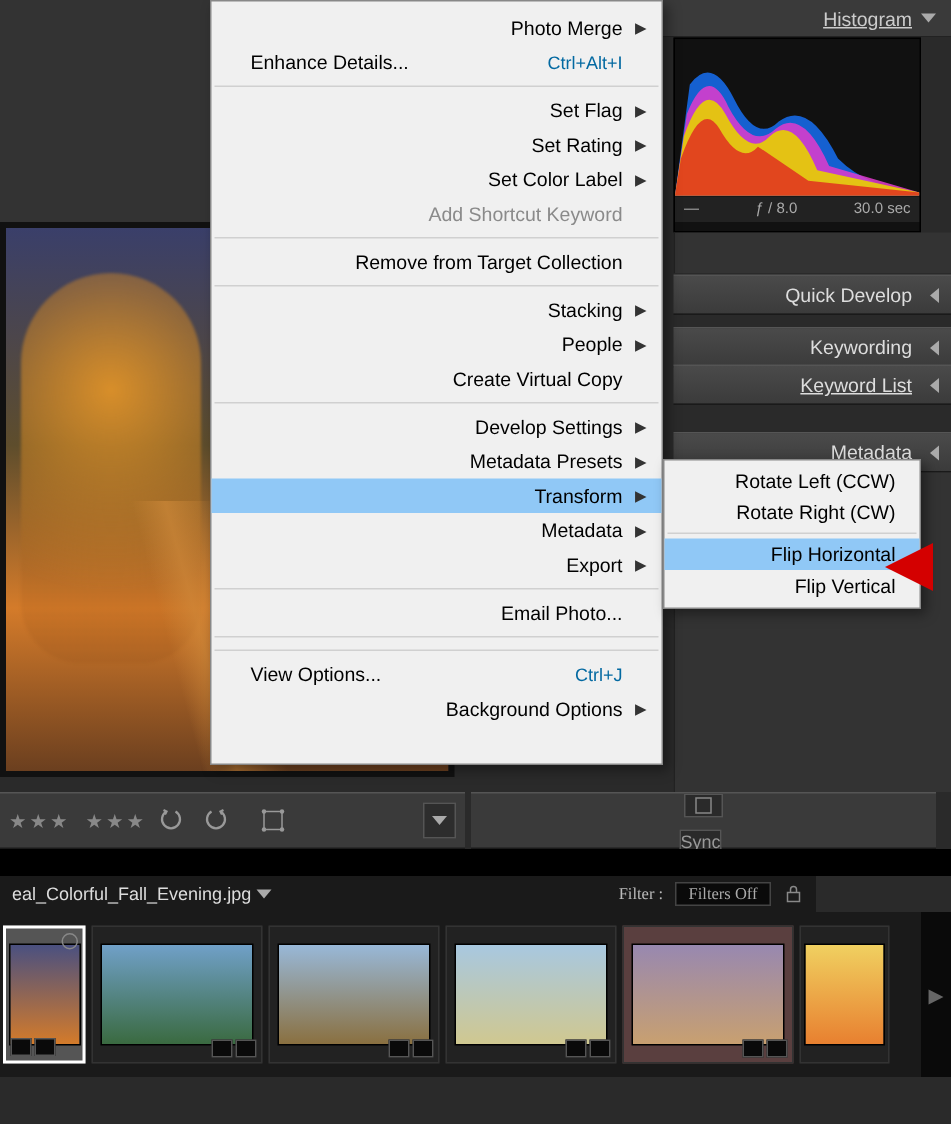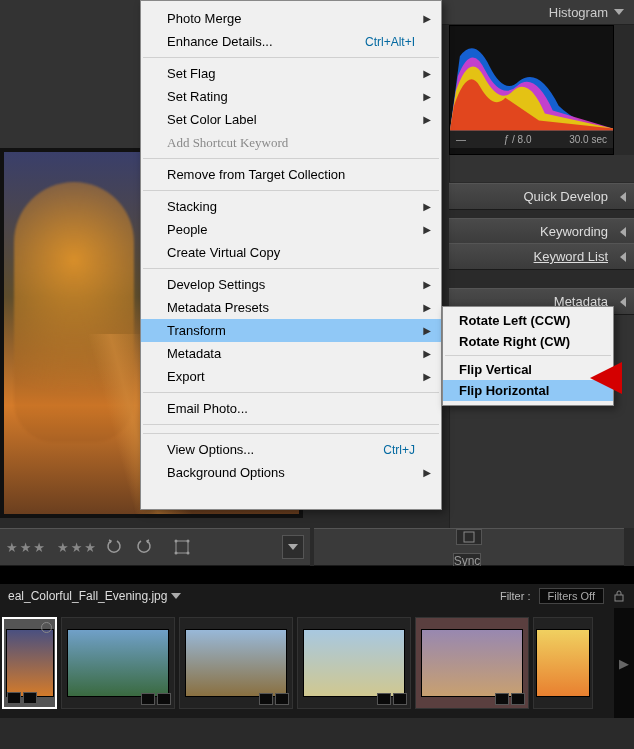--- a/index.html
+++ b/index.html
@@ -19,20 +19,21 @@
     right: 0; top: 0;
     width: 200px;
     height: 25px;
     background: #3a3a3a;
     border-bottom: 1px solid #222;
     display: flex; align-items: center; justify-content: flex-end;
     padding-right: 10px;
     color: #ccc;
     font-size: 13px;
     gap: 6px;
+    text-decoration: underline;
   }
   .triangle-down { display:inline-block; width:0;height:0;border-left:5px solid transparent;border-right:5px solid transparent;border-top:6px solid #aaa; }
   .triangle-left { display:inline-block; width:0;height:0;border-top:5px solid transparent;border-bottom:5px solid transparent;border-right:6px solid #aaa; }
 
   
   .histogram-box {
     position:absolute;
     right:20px; top:25px;
     width:165px; height:130px;
     background:#111;
@@ -100,26 +101,26 @@
   .sync-btn { flex:1; height:26px; background:#2a2a2a; border:1px solid #555;
     color:#999; display:flex; align-items:center; justify-content:center; font-size:12px; }
   .square-icon { width:26px; height:26px; border:1px solid #555; background:#2a2a2a;
     display:flex; align-items:center; justify-content:center; color:#999; margin-left:4px; }
 
   
   .black-bar { position:absolute; left:0; top:566px; width:634px; height:18px; background:#000; }
 
   
   .filter-strip {
-    position:absolute; left:0; top:584px; width:634px; height:24px;
+    position:absolute; left:0; top:584px; width:544px; height:24px;
     background:#1a1a1a; display:flex; align-items:center; padding:0 8px;
     font-size:11px; color:#bbb;
   }
   .filename { color:#ddd; font-size:12px; }
-  .filter-right { margin-left:auto; display:flex; align-items:center; gap:8px; }
+  .filter-right { margin-left:auto; display:flex; align-items:center; gap:8px;font-family:Liberation Serif, serif; }
   .filter-select { background:#0a0a0a; border:1px solid #444; color:#aaa; padding:1px 8px; font-size:11px; }
 
   
   .filmstrip {
     position:absolute; left:0; top:608px; width:634px; height:110px;
     background:#1a1a1a; display:flex; align-items:center; padding:4px 2px; gap:4px;
     overflow:hidden;
   }
   .thumb { position:relative; width:114px; height:92px; border:1px solid #333; background:#222;
     display:flex; align-items:center; justify-content:center; }
@@ -143,37 +144,38 @@
     background:#f0f0f0;
     border:1px solid #888;
     box-shadow:3px 3px 8px rgba(0,0,0,0.4);
     display:flex; flex-direction:column;
     color:#000; font-size:13px;
   }
   .menu-item {
     display:flex; align-items:center; height:23px;
     padding:0 26px 0 26px; position:relative;
     white-space:nowrap;
-  }
-  .menu-item.disabled { color:#8a8a8a;font-family:Liberation Serif, serif; }
+    justify-content:flex-end;
+  }
+  .menu-item.disabled { color:#8a8a8a; }
   .menu-item.highlight { background:#90c8f6; }
   .menu-item .shortcut { margin-left:auto; color:#0369a1; font-size:12px; }
   .menu-item .sub-arrow { position:absolute; right:10px; font-size:10px; color:#333; }
   .menu-sep { height:1px; background:#d0d0d0; margin:4px 2px; }
 
   
   .submenu {
     position:absolute; left:442px; top:306px;
     width:172px; height:100px;
     background:#f0f0f0; border:1px solid #888;
     box-shadow:3px 3px 8px rgba(0,0,0,0.4);
     color:#000; font-size:13px;
     padding:3px 0;
   }
-  .submenu .menu-item { height:21px; padding:0 16px;font-weight:bold; }
+  .submenu .menu-item { height:21px; padding:0 16px; }
   .submenu .menu-sep { margin:3px 2px; }
 
   
   .red-arrow {
     position:absolute; left:590px; top:362px;
     width:0; height:0;
     border-top:16px solid transparent;
     border-bottom:16px solid transparent;
     border-right:32px solid #d40000;
   }
@@ -425,21 +427,21 @@
 </div>
 
 <div class="submenu">
   <div class="menu-item">
     <span>Rotate Left (CCW)</span>
   </div>
   <div class="menu-item">
     <span>Rotate Right (CW)</span>
   </div>
   <div class="menu-sep"></div>
-  <div class="menu-item">
-    <span>Flip Vertical</span>
-  </div>
   <div class="menu-item highlight">
     <span>Flip Horizontal</span>
   </div>
+  <div class="menu-item">
+    <span>Flip Vertical</span>
+  </div>
 </div>
 
 <div class="red-arrow"></div>
 
 </body></html>

